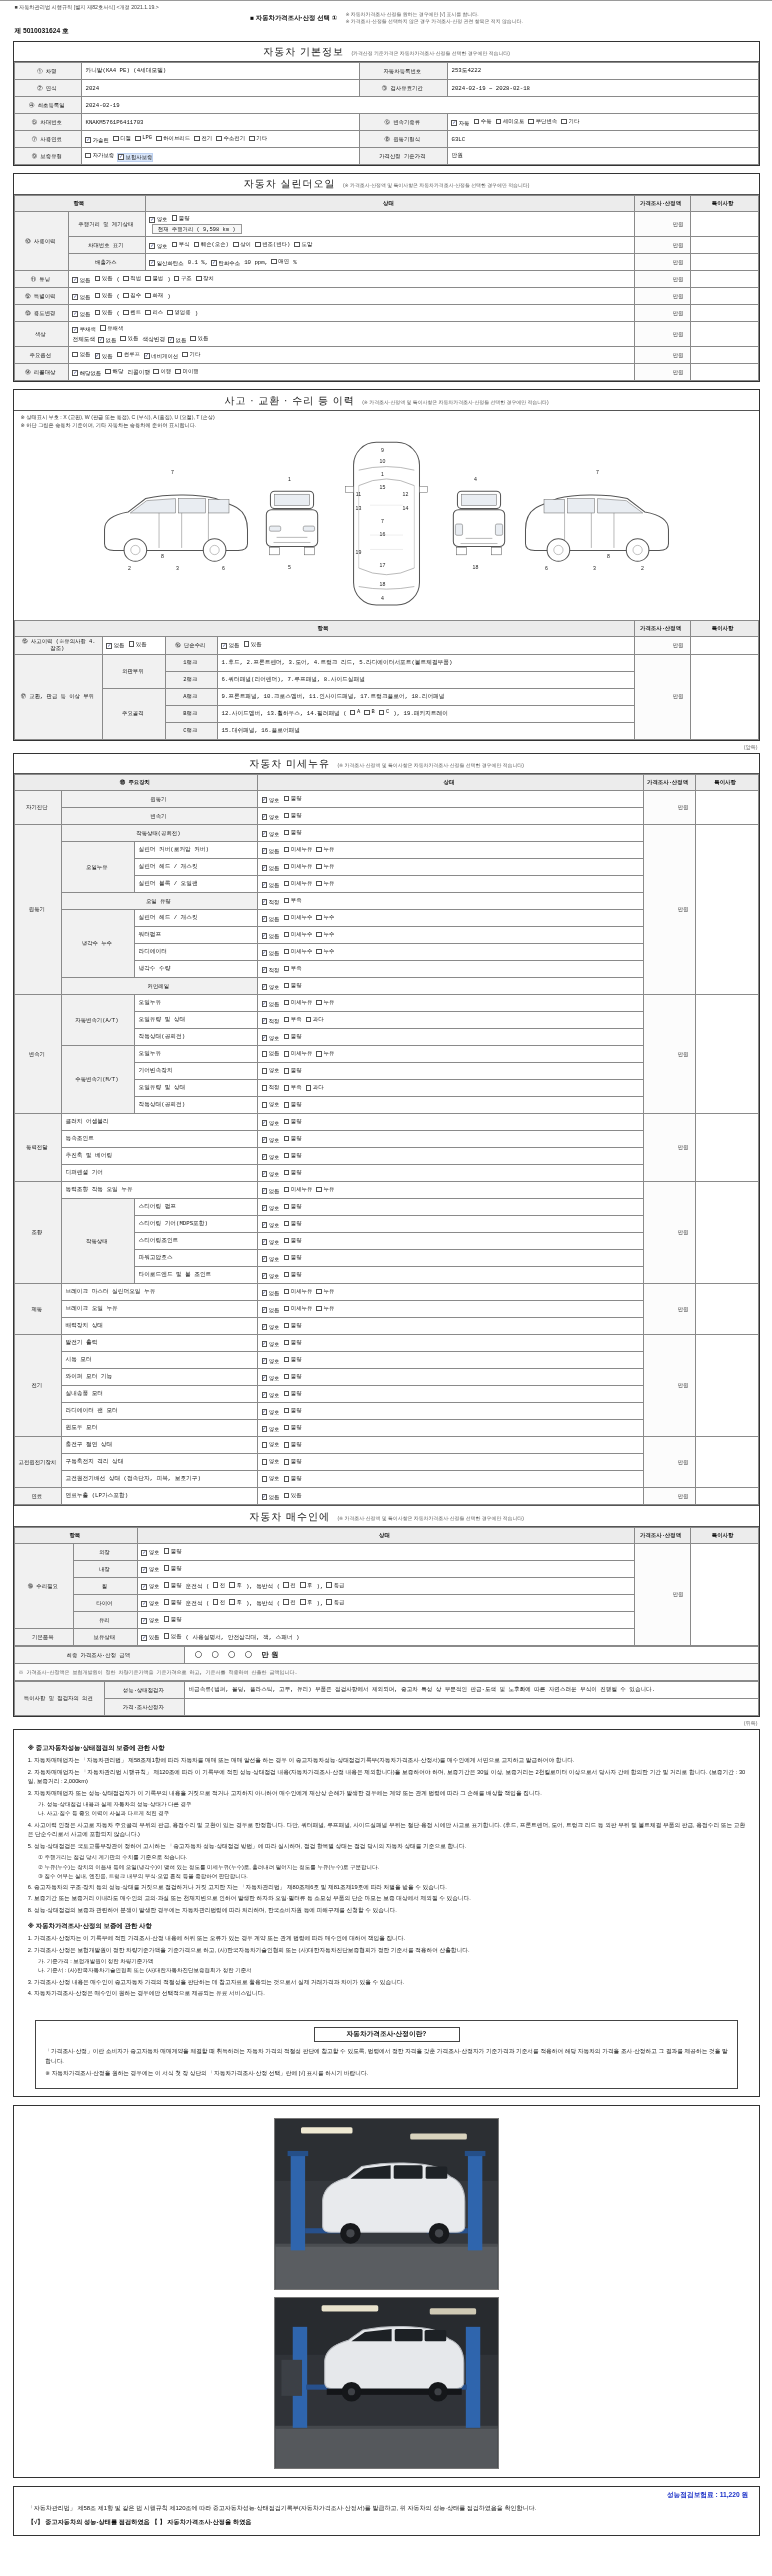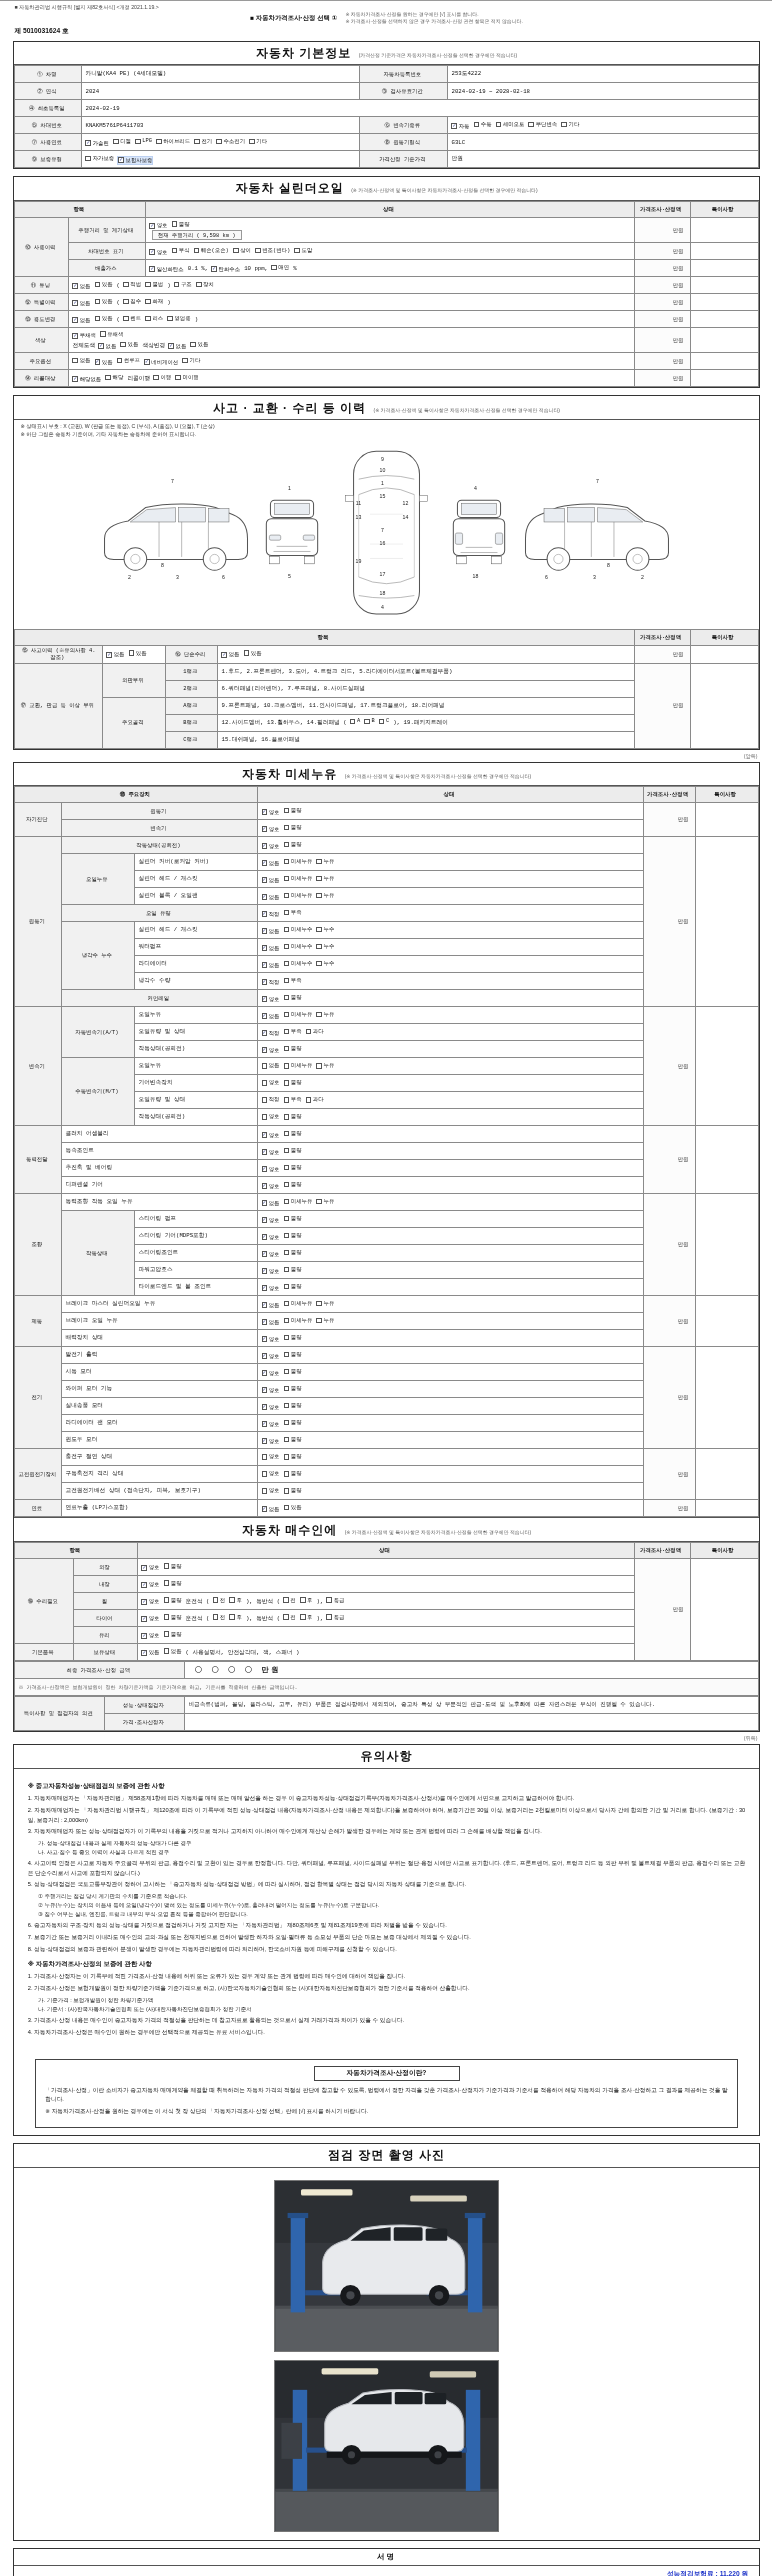--- a/index.html
+++ b/index.html
@@ -9,21 +9,21 @@
   .title-row{position:relative;text-align:center;}
   h1{font-size:13px;letter-spacing:3.1px;margin:4.1px 0 1.5px;font-weight:bold;}
   .page-side{position:absolute;right:1px;top:2.1px;font-size:5.2px;color:#666;}
   .select-row{display:flex;justify-content:center;align-items:center;gap:8.2px;margin:1px 0 2.1px;}
   .select-label{font-size:6.4px;font-weight:bold;}
   .select-notes{font-size:4.9px;color:#555;text-align:left;line-height:1.35;}
   .doc-no{font-size:6.7px;font-weight:bold;margin:2.1px 0 4.1px 1px;}
   .page-mark{text-align:right;font-size:5.2px;color:#666;margin:-4.1px 2.1px 2.1px 0;}
   .panel{border:0.9px solid #333;margin:0 0 7.2px;background:#fff;}
   .sec-head{border-bottom:0.6px solid #555;text-align:center;padding:3.1px 4.1px 2.6px;}
-  .sec-title{font-size:12px;font-weight:bold;letter-spacing:1px;text-align:center;}
+  .sec-title{font-size:10px;font-weight:normal;letter-spacing:1px;text-align:center;}
   .sec-note{font-size:4.9px;color:#555;margin-left:5.2px;font-weight:normal;}
   table.grid{width:100%;border-collapse:collapse;table-layout:fixed;font-size:5.7px;font-family:Liberation Mono, monospace;}
   .grid th,.grid td{border:0.5px solid #8a8a8a;padding:1.5px 3.1px;height:13px;vertical-align:middle;word-break:keep-all;overflow:hidden;}
   .grid th{background:#ececec;font-size:5.4px;text-align:center;padding:1px;font-weight:bold;}
   .grid td.lbl{background:#f1f1f1;text-align:center;font-size:5.4px;}
   .grid td.pc{text-align:right;color:#333;font-size:5.4px;background:#fcfcfc;}
   .grid td.amt{font-size:7.2px;letter-spacing:2.6px;font-weight:bold;padding-left:9.3px;}
   .grid td.small{font-size:5px;color:#555;background:#fafafa;}
   .grid td.op{font-size:5.6px;line-height:1.5;}
   .cell-line{margin:0.5px 0;}
@@ -1208,23 +1208,20 @@
           <tr>
             <td class="lbl"><span class="ptext">가격·조사산정자</span></td>
             <td class="op"><span class="ptext"></span></td>
           </tr>
         </tbody>
     </table>
   </div>
   <div class="page-mark">(뒤쪽)</div>
 
   <div class="panel">
-    <div class="sec-head">
-      <span class="sec-title">유의사항</span>
-    </div>
     <div class="nt-body" id="notice-body">
         <div class="nt-h">※ 중고자동차성능·상태점검의 보증에 관한 사항</div>
         <div class="nt-i">1. 자동차매매업자는 「자동차관리법」 제58조제1항에 따라 자동차를 매매 또는 매매 알선을 하는 경우 이 중고자동차성능·상태점검기록부(자동차가격조사·산정서)를 매수인에게 서면으로 고지하고 발급하여야 합니다.</div>
         <div class="nt-i">2. 자동차매매업자는 「자동차관리법 시행규칙」 제120조에 따라 이 기록부에 적힌 성능·상태점검 내용(자동차가격조사·산정 내용은 제외합니다)을 보증하여야 하며, 보증기간은 30일 이상, 보증거리는 2천킬로미터 이상으로서 당사자 간에 합의한 기간 및 거리로 합니다. (보증기간 : 30일, 보증거리 : 2,000km)</div>
         <div class="nt-i">3. 자동차매매업자 또는 성능·상태점검자가 이 기록부의 내용을 거짓으로 적거나 고지하지 아니하여 매수인에게 재산상 손해가 발생한 경우에는 계약 또는 관계 법령에 따라 그 손해를 배상할 책임을 집니다.</div>
         <div class="nt-s">가. 성능·상태점검 내용과 실제 자동차의 성능·상태가 다른 경우</div>
         <div class="nt-s">나. 사고·침수 등 중요 이력이 사실과 다르게 적힌 경우</div>
         <div class="nt-i">4. 사고이력 인정은 사고로 자동차 주요골격 부위의 판금, 용접수리 및 교환이 있는 경우로 한정합니다. 다만, 쿼터패널, 루프패널, 사이드실패널 부위는 절단·용접 시에만 사고로 표기합니다. (후드, 프론트펜더, 도어, 트렁크 리드 등 외판 부위 및 볼트체결 부품의 판금, 용접수리 또는 교환은 단순수리로서 사고에 포함되지 않습니다.)</div>
         <div class="nt-i">5. 성능·상태점검은 국토교통부장관이 정하여 고시하는 「중고자동차 성능·상태점검 방법」에 따라 실시하며, 점검 항목별 상태는 점검 당시의 자동차 상태를 기준으로 합니다.</div>
         <div class="nt-s">① 주행거리는 점검 당시 계기판의 수치를 기준으로 적습니다.</div>
@@ -1243,23 +1240,20 @@
       </div>
     <div class="nt-box">
       <span class="nt-box-title">자동차가격조사·산정이란?</span>
       <p>「가격조사·산정」이란 소비자가 중고자동차 매매계약을 체결할 때 취득하려는 자동차 가격의 적절성 판단에 참고할 수 있도록, 법령에서 정한 자격을 갖춘 가격조사·산정자가 기준가격과 기준서를 적용하여 해당 자동차의 가격을 조사·산정하고 그 결과를 제공하는 것을 말합니다.</p>
       <p>※ 자동차가격조사·산정을 원하는 경우에는 이 서식 첫 장 상단의 「자동차가격조사·산정 선택」란에 [√] 표시를 하시기 바랍니다.</p>
     </div>
     <div style="height:5.2px"></div>
   </div>
 
   <div class="panel">
-    <div class="sec-head">
-      <span class="sec-title">점검 장면 촬영 사진</span>
-    </div>
     <div class="photos-body">
       <svg class="photo" viewBox="0 0 432 330">
         <rect width="432" height="330" fill="#35383d"></rect>
         <rect width="432" height="120" fill="#2c2f33"></rect>
         <rect x="50" y="16" width="100" height="12" rx="3" fill="#efe9d2"></rect>
         <rect x="262" y="28" width="110" height="12" rx="3" fill="#d8d2bd"></rect>
         <rect y="245" width="432" height="85" fill="#5a5d61"></rect>
         <rect y="242" width="432" height="6" fill="#4a4d51"></rect>
         <rect x="30" y="70" width="28" height="185" fill="#2f65ad"></rect>
         <rect x="374" y="70" width="28" height="185" fill="#2f65ad"></rect>
@@ -1295,21 +1289,20 @@
         <rect x="100" y="176" width="262" height="12" fill="#141619"></rect>
         <circle cx="148" cy="182" r="19" fill="#15171a"></circle>
           <circle cx="148" cy="182" r="7" fill="#3e4146"></circle>
         <circle cx="316" cy="182" r="19" fill="#15171a"></circle>
           <circle cx="316" cy="182" r="7" fill="#3e4146"></circle>
       </svg>
     </div>
   </div>
 
   <div class="panel">
-    <div class="sign-head">서명</div>
     <div class="fee">성능점검보험료 : 11,220 원</div>
     <div class="sign-text">
       <div>「자동차관리법」 제58조 제1항 및 같은 법 시행규칙 제120조에 따라 중고자동차성능·상태점검기록부(자동차가격조사·산정서)를 발급하고, 위 자동차의 성능·상태를 점검하였음을 확인합니다.</div>
       <div class="sign-confirm">【√】 중고자동차의 성능·상태를 점검하였음      【  】 자동차가격조사·산정을 하였음</div>
     </div>
   </div>
 
 </div>
 
 

